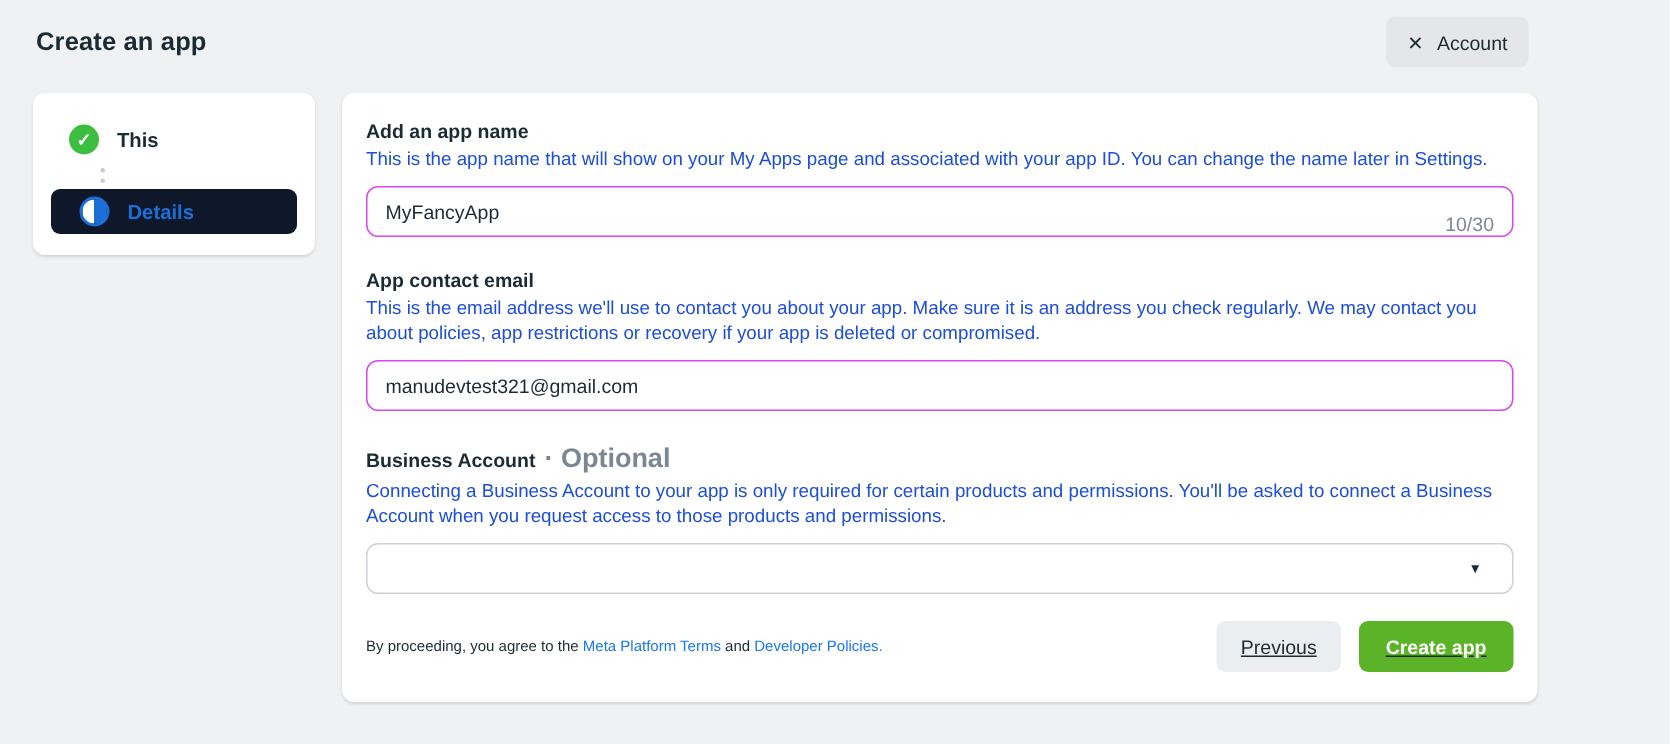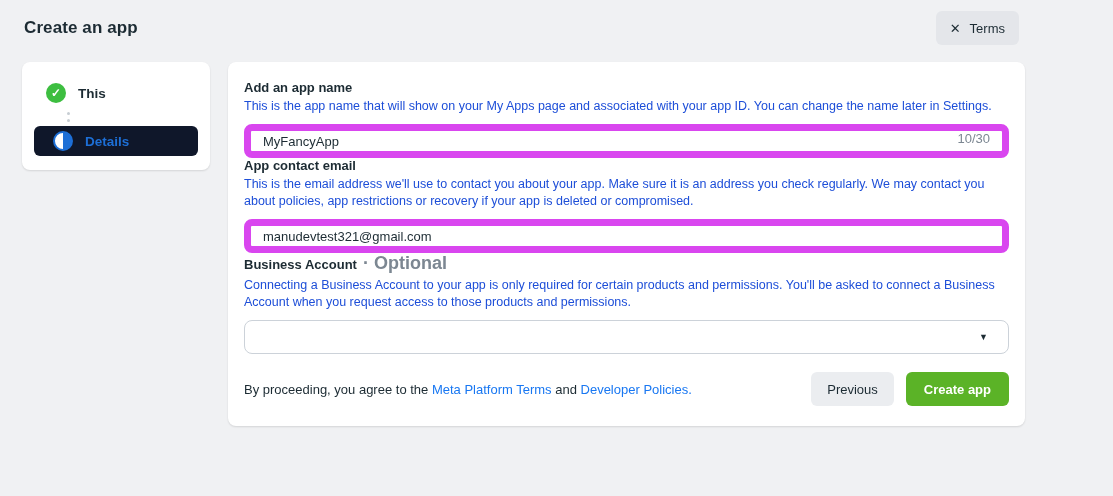--- a/index.html
+++ b/index.html
@@ -86,28 +86,28 @@
   .field-label { font-size: 13px; font-weight: 700; color: #1c2b33; margin-bottom: 3px; }
   .label-row { display: flex; align-items: baseline; gap: 6px; margin-bottom: 3px; }
   .label-row .field-label { margin-bottom: 0; }
   .optional { font-size: 18px; font-weight: 700; color: #7c8792; }
   .field-desc {
     font-size: 12.5px;
     line-height: 17px;
     color: #1d4ed8;
     margin-bottom: 9px;
   }
-  .field-section { }
+  .field-section { margin-bottom: 21px; }
 
   .input-wrap {
     position: relative;
     display: flex;
-    align-items: flex-start;
-    height: 34px;
-    border: 7px solid #d946ef;
+    align-items: flex-end;
+    height: 34px;
+    border: 1px solid #d946ef;
     border-radius: 8px;
     background: #fff;
     padding: 0 12px;
   }
   .input-wrap input {
     border: none;
     outline: none;
     flex: 1;
     font-family: inherit;
     font-size: 13px;
@@ -127,23 +127,23 @@
     font-size: 13px;
     color: #1c2b33;
     cursor: pointer;
     margin-bottom: 18px;
     background: #fff;
   }
   .select-box .caret { margin-left: auto; font-size: 9px; color: #1c2b33; padding-right: 6px; }
 
   
   .form-footer { display: flex; align-items: center; }
-  .agreement { font-size: 13px; color: #1c2b33; }
+  .agreement { font-size: 10px; color: #1c2b33; }
   .agreement a { color: #1877f2; text-decoration: none; cursor: pointer; }
-  .footer-buttons { margin-left: auto; display: flex; gap: 12px; }
+  .footer-buttons { margin-left: auto; display: flex; gap: 12px; text-decoration: underline; }
   .btn {
     height: 34px;
     border: none;
     border-radius: 6px;
     font-family: inherit;
     font-size: 13px;
     padding: 0 16px;
     cursor: pointer;
   }
   .btn-previous { background: #ebedf0; color: #1c2b33; }
@@ -151,21 +151,21 @@
 </style>
 </head>
 <body>
 
 <div class="page">
 
   <header class="topbar">
     <h1 class="page-title">Create an app</h1>
     <button class="cancel-btn">
       <span class="x-glyph">✕</span>
-      <span>Terms</span>
+      <span>Account</span>
     </button>
   </header>
 
   <div class="content">
 
     <aside class="stepper-card">
       <div class="step">
         <span class="step-icon check-circle">
           <span class="check-glyph">✓</span>
         </span>

